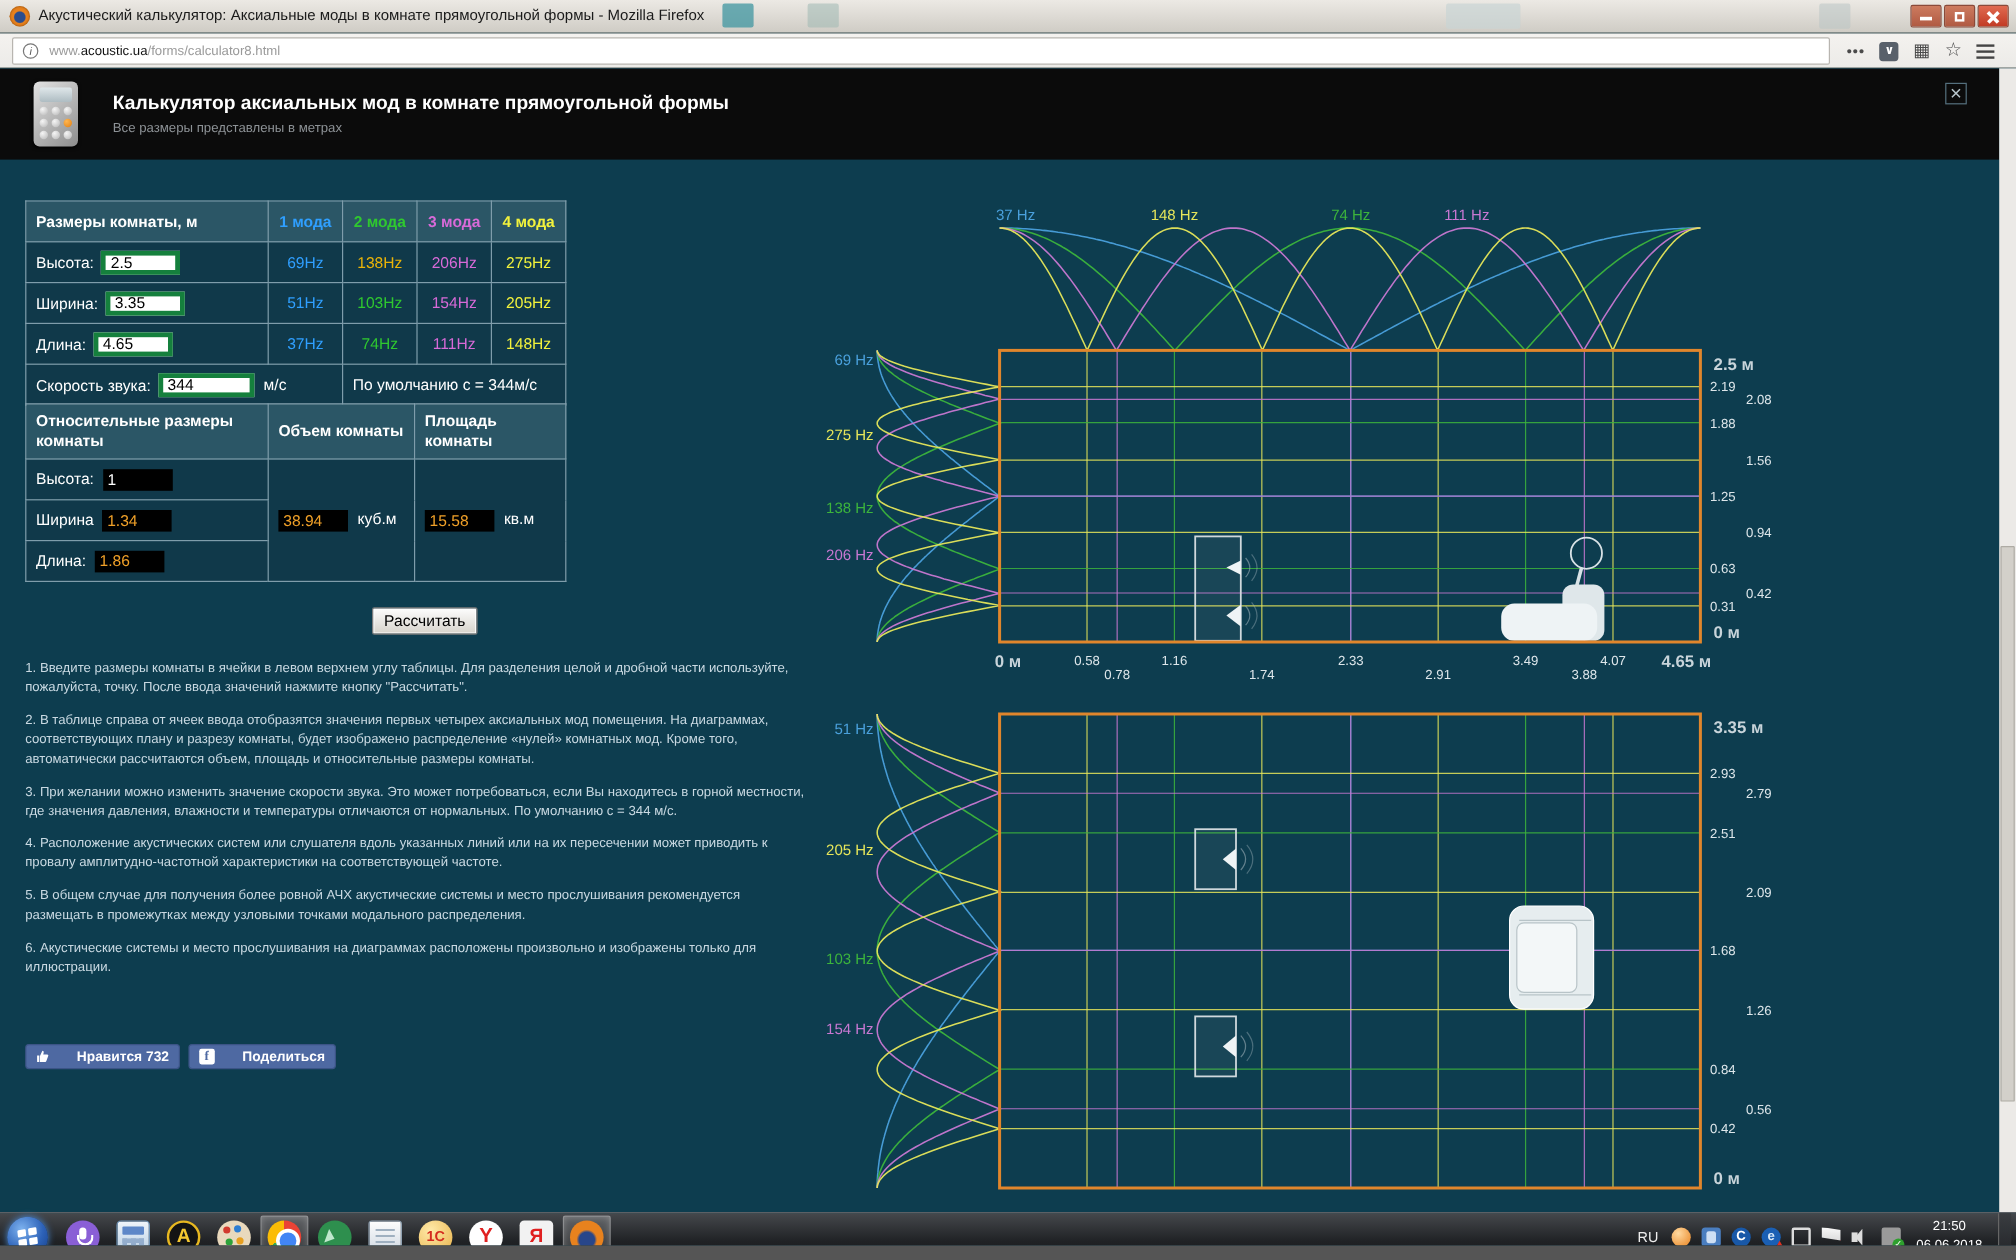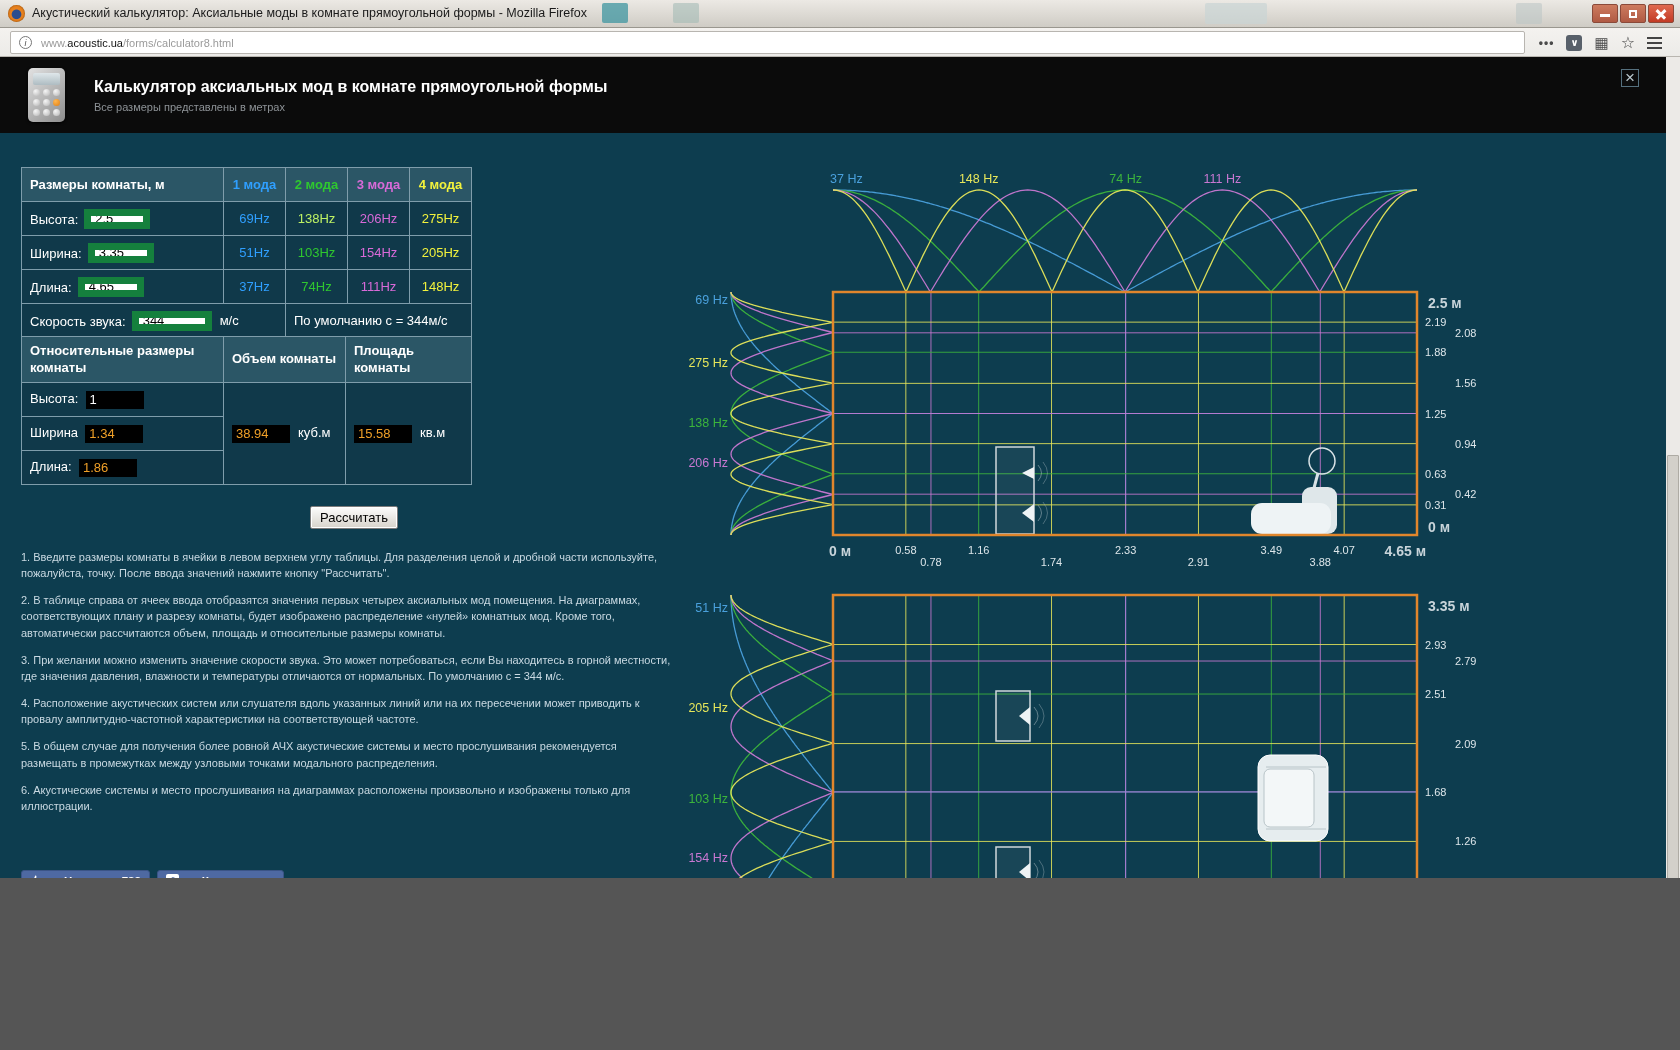--- a/index.html
+++ b/index.html
@@ -1,17 +1,17 @@
 <!DOCTYPE html>
 <html><head>
 <meta charset="utf-8">
 <style>
   html,body{margin:0;padding:0;background:#555;}
   *{box-sizing:border-box;font-family:"Liberation Sans","DejaVu Sans",sans-serif;}
-  .screen{position:relative;width:1680px;height:878px;overflow:hidden;background:#0d3d4f;}
+  .screen{position:relative;width:1680px;height:1038px;overflow:hidden;background:#0d3d4f;}
 
   
   .titlebar{position:absolute;left:0;top:0;width:1680px;height:28px;
     background:linear-gradient(#ece9e4,#cfccc5);border-bottom:1px solid #9a978f;}
   .fx-fav{position:absolute;left:8px;top:5px;width:17px;height:17px;border-radius:50%;
     background:radial-gradient(circle at 50% 55%, #2a4d8f 0 34%, #e8821e 42% 100%);
     box-shadow:inset 0 0 2px #7a3c00;}
   .win-title{position:absolute;left:32px;top:6px;font-size:12.5px;color:#1a1a1a;white-space:nowrap;}
   .ghost{position:absolute;top:3px;border-radius:2px;}
   .g1{left:602px;width:26px;height:20px;background:#3f96a0;opacity:.75;}
@@ -62,21 +62,21 @@
   
   table{border-collapse:collapse;}
   .t1,.t2{position:absolute;left:21px;}
   .t1{top:110px;} .t2{top:279px;}
   .t1 td,.t2 td{border:1px solid #7f9dab;font-size:13px;color:#fff;padding:0 8px;}
   .hdr{background:#2b5666;font-weight:bold;}
   .cell{background:#10394a;}
   .t1 .lblcol{width:202px;height:33px;}
   .t1 .mcol{width:62px;text-align:center;}
   .t2 .c1{width:202px;} .t2 .c2{width:122px;} .t2 .c3{width:126px;}
-  .dim-input{width:66px;height:20px;border:7px solid #15803d;background:#fff;color:#000;
+  .dim-input{width:66px;height:20px;border:4px solid #15803d;background:#fff;color:#000;
     font-size:13px;padding:1px 4px;margin-left:6px;}
   .spd-input{width:80px;}
   .blackbox{display:inline-block;width:58px;height:18px;background:#000;color:#f0a028;
     font-size:13px;padding:1px 4px;vertical-align:middle;}
   .rowh{height:34px;}
   .h2row{height:46px;line-height:1.25;}
   .unit{margin-left:8px;}
 
   .calc-btn{position:absolute;left:310px;top:449px;width:88px;height:23px;
     background:linear-gradient(#fdfdfd,#d7d3cb);border:1px solid #7b7b7b;border-radius:2px;
@@ -231,21 +231,21 @@
           <tr class="rowh">
         <td class="hdr lblcol">Размеры комнаты, м</td>
         <td class="hdr mcol" style="color: rgb(47, 159, 255);">1 мода</td>
         <td class="hdr mcol" style="color: rgb(47, 200, 47);">2 мода</td>
         <td class="hdr mcol" style="color: rgb(216, 106, 216);">3 мода</td>
         <td class="hdr mcol" style="color: rgb(242, 242, 60);">4 мода</td>
       </tr>
       <tr class="rowh">
         <td class="cell"><span>Высота:</span><input class="dim-input" value="2.5" style=""></td>
         <td class="cell mcol" style="color: rgb(47, 159, 255);">69Hz</td>
-        <td class="cell mcol" style="color: #bef264;">138Hz</td>
+        <td class="cell mcol" style="color: #eab308;">138Hz</td>
         <td class="cell mcol" style="color: rgb(216, 106, 216);">206Hz</td>
         <td class="cell mcol" style="color: rgb(242, 242, 60);">275Hz</td>
       </tr>
       <tr class="rowh">
         <td class="cell"><span>Ширина:</span><input class="dim-input" value="3.35" style=""></td>
         <td class="cell mcol" style="color: rgb(47, 159, 255);">51Hz</td>
         <td class="cell mcol" style="color: rgb(47, 200, 47);">103Hz</td>
         <td class="cell mcol" style="color: rgb(216, 106, 216);">154Hz</td>
         <td class="cell mcol" style="color: rgb(242, 242, 60);">205Hz</td>
       </tr>
@@ -297,21 +297,21 @@
 
     <div class="social">
       <div class="fb-btn">
         <svg class="thumb" viewBox="0 0 12 12">
             <path fill="#fff" d="M1 5h2v6H1zM3.6 11V5.4L5.8.6c.9 0 1.4.7 1.2 1.6L6.6 4h3.6c.8 0 1.2.7.9 1.4l-1.6 4.4c-.2.7-.7 1.2-1.5 1.2z"></path>
           </svg>
         <span>Нравится 732</span>
       </div>
       <div class="fb-btn">
         <span class="fsq">f</span>
-        <span>Калькулятор</span>
+        <span>Поделиться</span>
       </div>
     </div>
 
     <div id="diag"><svg width="800" height="875">
           <path d="M153.0 55.0L155.4 55.0L157.9 55.0L160.3 55.1L162.7 55.1L165.2 55.2L167.6 55.3L170.0 55.4L172.5 55.6L174.9 55.7L177.3 55.9L179.8 56.1L182.2 56.3L184.6 56.5L187.1 56.7L189.5 57.0L191.9 57.2L194.4 57.5L196.8 57.8L199.2 58.1L201.7 58.5L204.1 58.8L206.5 59.2L209.0 59.6L211.4 60.0L213.8 60.4L216.3 60.9L218.7 61.3L221.1 61.8L223.6 62.3L226.0 62.8L228.4 63.3L230.9 63.8L233.3 64.4L235.7 64.9L238.2 65.5L240.6 66.1L243.0 66.7L245.5 67.4L247.9 68.0L250.3 68.7L252.8 69.3L255.2 70.0L257.6 70.7L260.1 71.5L262.5 72.2L264.9 72.9L267.4 73.7L269.8 74.5L272.2 75.3L274.7 76.1L277.1 76.9L279.5 77.7L282.0 78.6L284.4 79.4L286.8 80.3L289.3 81.2L291.7 82.1L294.1 83.0L296.6 83.9L299.0 84.9L301.4 85.8L303.9 86.8L306.3 87.8L308.7 88.7L311.2 89.7L313.6 90.8L316.0 91.8L318.5 92.8L320.9 93.9L323.3 94.9L325.8 96.0L328.2 97.0L330.6 98.1L333.1 99.2L335.5 100.3L337.9 101.4L340.4 102.6L342.8 103.7L345.2 104.8L347.7 106.0L350.1 107.2L352.5 108.3L355.0 109.5L357.4 110.7L359.8 111.9L362.3 113.1L364.7 114.3L367.1 115.5L369.6 116.7L372.0 118.0L374.4 119.2L376.9 120.4L379.3 121.7L381.7 123.0L384.2 124.2L386.6 125.5L389.0 126.8L391.5 128.0L393.9 129.3L396.3 130.6L398.8 131.9L401.2 133.2L403.6 134.5L406.1 135.8L408.5 137.1L410.9 138.4L413.4 139.7L415.8 141.0L418.2 142.4L420.7 143.7L423.1 145.0L425.5 146.3L428.0 147.7L430.4 149.0L432.8 150.3L435.3 151.7L437.7 153.0L440.1 154.3L442.6 155.7L445.0 157.0L447.4 155.7L449.9 154.3L452.3 153.0L454.7 151.7L457.2 150.3L459.6 149.0L462.0 147.7L464.5 146.3L466.9 145.0L469.3 143.7L471.8 142.4L474.2 141.0L476.6 139.7L479.1 138.4L481.5 137.1L483.9 135.8L486.4 134.5L488.8 133.2L491.2 131.9L493.7 130.6L496.1 129.3L498.5 128.0L501.0 126.8L503.4 125.5L505.8 124.2L508.3 123.0L510.7 121.7L513.1 120.4L515.6 119.2L518.0 118.0L520.4 116.7L522.9 115.5L525.3 114.3L527.7 113.1L530.2 111.9L532.6 110.7L535.0 109.5L537.5 108.3L539.9 107.2L542.3 106.0L544.8 104.8L547.2 103.7L549.6 102.6L552.1 101.4L554.5 100.3L556.9 99.2L559.4 98.1L561.8 97.0L564.2 96.0L566.7 94.9L569.1 93.9L571.5 92.8L574.0 91.8L576.4 90.8L578.8 89.7L581.3 88.7L583.7 87.8L586.1 86.8L588.6 85.8L591.0 84.9L593.4 83.9L595.9 83.0L598.3 82.1L600.7 81.2L603.2 80.3L605.6 79.4L608.0 78.6L610.5 77.7L612.9 76.9L615.3 76.1L617.8 75.3L620.2 74.5L622.6 73.7L625.1 72.9L627.5 72.2L629.9 71.5L632.4 70.7L634.8 70.0L637.2 69.3L639.7 68.7L642.1 68.0L644.5 67.4L647.0 66.7L649.4 66.1L651.8 65.5L654.3 64.9L656.7 64.4L659.1 63.8L661.6 63.3L664.0 62.8L666.4 62.3L668.9 61.8L671.3 61.3L673.7 60.9L676.2 60.4L678.6 60.0L681.0 59.6L683.5 59.2L685.9 58.8L688.3 58.5L690.8 58.1L693.2 57.8L695.6 57.5L698.1 57.2L700.5 57.0L702.9 56.7L705.4 56.5L707.8 56.3L710.2 56.1L712.7 55.9L715.1 55.7L717.5 55.6L720.0 55.4L722.4 55.3L724.8 55.2L727.3 55.1L729.7 55.1L732.1 55.0L734.6 55.0L737.0 55.0" fill="none" stroke="#4aa0dc" stroke-width="1.3" opacity="0.95"></path>
           <path d="M153.0 55.0L155.4 55.0L157.9 55.1L160.3 55.3L162.7 55.6L165.2 55.9L167.6 56.3L170.0 56.7L172.5 57.2L174.9 57.8L177.3 58.5L179.8 59.2L182.2 60.0L184.6 60.9L187.1 61.8L189.5 62.8L191.9 63.8L194.4 64.9L196.8 66.1L199.2 67.4L201.7 68.7L204.1 70.0L206.5 71.5L209.0 72.9L211.4 74.5L213.8 76.1L216.3 77.7L218.7 79.4L221.1 81.2L223.6 83.0L226.0 84.9L228.4 86.8L230.9 88.7L233.3 90.8L235.7 92.8L238.2 94.9L240.6 97.0L243.0 99.2L245.5 101.4L247.9 103.7L250.3 106.0L252.8 108.3L255.2 110.7L257.6 113.1L260.1 115.5L262.5 118.0L264.9 120.4L267.4 123.0L269.8 125.5L272.2 128.0L274.7 130.6L277.1 133.2L279.5 135.8L282.0 138.4L284.4 141.0L286.8 143.7L289.3 146.3L291.7 149.0L294.1 151.7L296.6 154.3L299.0 157.0L301.4 154.3L303.9 151.7L306.3 149.0L308.7 146.3L311.2 143.7L313.6 141.0L316.0 138.4L318.5 135.8L320.9 133.2L323.3 130.6L325.8 128.0L328.2 125.5L330.6 123.0L333.1 120.4L335.5 118.0L337.9 115.5L340.4 113.1L342.8 110.7L345.2 108.3L347.7 106.0L350.1 103.7L352.5 101.4L355.0 99.2L357.4 97.0L359.8 94.9L362.3 92.8L364.7 90.8L367.1 88.7L369.6 86.8L372.0 84.9L374.4 83.0L376.9 81.2L379.3 79.4L381.7 77.7L384.2 76.1L386.6 74.5L389.0 72.9L391.5 71.5L393.9 70.0L396.3 68.7L398.8 67.4L401.2 66.1L403.6 64.9L406.1 63.8L408.5 62.8L410.9 61.8L413.4 60.9L415.8 60.0L418.2 59.2L420.7 58.5L423.1 57.8L425.5 57.2L428.0 56.7L430.4 56.3L432.8 55.9L435.3 55.6L437.7 55.3L440.1 55.1L442.6 55.0L445.0 55.0L447.4 55.0L449.9 55.1L452.3 55.3L454.7 55.6L457.2 55.9L459.6 56.3L462.0 56.7L464.5 57.2L466.9 57.8L469.3 58.5L471.8 59.2L474.2 60.0L476.6 60.9L479.1 61.8L481.5 62.8L483.9 63.8L486.4 64.9L488.8 66.1L491.2 67.4L493.7 68.7L496.1 70.0L498.5 71.5L501.0 72.9L503.4 74.5L505.8 76.1L508.3 77.7L510.7 79.4L513.1 81.2L515.6 83.0L518.0 84.9L520.4 86.8L522.9 88.7L525.3 90.8L527.7 92.8L530.2 94.9L532.6 97.0L535.0 99.2L537.5 101.4L539.9 103.7L542.3 106.0L544.8 108.3L547.2 110.7L549.6 113.1L552.1 115.5L554.5 118.0L556.9 120.4L559.4 123.0L561.8 125.5L564.2 128.0L566.7 130.6L569.1 133.2L571.5 135.8L574.0 138.4L576.4 141.0L578.8 143.7L581.3 146.3L583.7 149.0L586.1 151.7L588.6 154.3L591.0 157.0L593.4 154.3L595.9 151.7L598.3 149.0L600.7 146.3L603.2 143.7L605.6 141.0L608.0 138.4L610.5 135.8L612.9 133.2L615.3 130.6L617.8 128.0L620.2 125.5L622.6 123.0L625.1 120.4L627.5 118.0L629.9 115.5L632.4 113.1L634.8 110.7L637.2 108.3L639.7 106.0L642.1 103.7L644.5 101.4L647.0 99.2L649.4 97.0L651.8 94.9L654.3 92.8L656.7 90.8L659.1 88.7L661.6 86.8L664.0 84.9L666.4 83.0L668.9 81.2L671.3 79.4L673.7 77.7L676.2 76.1L678.6 74.5L681.0 72.9L683.5 71.5L685.9 70.0L688.3 68.7L690.8 67.4L693.2 66.1L695.6 64.9L698.1 63.8L700.5 62.8L702.9 61.8L705.4 60.9L707.8 60.0L710.2 59.2L712.7 58.5L715.1 57.8L717.5 57.2L720.0 56.7L722.4 56.3L724.8 55.9L727.3 55.6L729.7 55.3L732.1 55.1L734.6 55.0L737.0 55.0" fill="none" stroke="#3cb43c" stroke-width="1.3" opacity="0.95"></path>
           <path d="M153.0 55.0L155.4 55.1L157.9 55.3L160.3 55.7L162.7 56.3L165.2 57.0L167.6 57.8L170.0 58.8L172.5 60.0L174.9 61.3L177.3 62.8L179.8 64.4L182.2 66.1L184.6 68.0L187.1 70.0L189.5 72.2L191.9 74.5L194.4 76.9L196.8 79.4L199.2 82.1L201.7 84.9L204.1 87.8L206.5 90.8L209.0 93.9L211.4 97.0L213.8 100.3L216.3 103.7L218.7 107.2L221.1 110.7L223.6 114.3L226.0 118.0L228.4 121.7L230.9 125.5L233.3 129.3L235.7 133.2L238.2 137.1L240.6 141.0L243.0 145.0L245.5 149.0L247.9 153.0L250.3 157.0L252.8 153.0L255.2 149.0L257.6 145.0L260.1 141.0L262.5 137.1L264.9 133.2L267.4 129.3L269.8 125.5L272.2 121.7L274.7 118.0L277.1 114.3L279.5 110.7L282.0 107.2L284.4 103.7L286.8 100.3L289.3 97.0L291.7 93.9L294.1 90.8L296.6 87.8L299.0 84.9L301.4 82.1L303.9 79.4L306.3 76.9L308.7 74.5L311.2 72.2L313.6 70.0L316.0 68.0L318.5 66.1L320.9 64.4L323.3 62.8L325.8 61.3L328.2 60.0L330.6 58.8L333.1 57.8L335.5 57.0L337.9 56.3L340.4 55.7L342.8 55.3L345.2 55.1L347.7 55.0L350.1 55.1L352.5 55.3L355.0 55.7L357.4 56.3L359.8 57.0L362.3 57.8L364.7 58.8L367.1 60.0L369.6 61.3L372.0 62.8L374.4 64.4L376.9 66.1L379.3 68.0L381.7 70.0L384.2 72.2L386.6 74.5L389.0 76.9L391.5 79.4L393.9 82.1L396.3 84.9L398.8 87.8L401.2 90.8L403.6 93.9L406.1 97.0L408.5 100.3L410.9 103.7L413.4 107.2L415.8 110.7L418.2 114.3L420.7 118.0L423.1 121.7L425.5 125.5L428.0 129.3L430.4 133.2L432.8 137.1L435.3 141.0L437.7 145.0L440.1 149.0L442.6 153.0L445.0 157.0L447.4 153.0L449.9 149.0L452.3 145.0L454.7 141.0L457.2 137.1L459.6 133.2L462.0 129.3L464.5 125.5L466.9 121.7L469.3 118.0L471.8 114.3L474.2 110.7L476.6 107.2L479.1 103.7L481.5 100.3L483.9 97.0L486.4 93.9L488.8 90.8L491.2 87.8L493.7 84.9L496.1 82.1L498.5 79.4L501.0 76.9L503.4 74.5L505.8 72.2L508.3 70.0L510.7 68.0L513.1 66.1L515.6 64.4L518.0 62.8L520.4 61.3L522.9 60.0L525.3 58.8L527.7 57.8L530.2 57.0L532.6 56.3L535.0 55.7L537.5 55.3L539.9 55.1L542.3 55.0L544.8 55.1L547.2 55.3L549.6 55.7L552.1 56.3L554.5 57.0L556.9 57.8L559.4 58.8L561.8 60.0L564.2 61.3L566.7 62.8L569.1 64.4L571.5 66.1L574.0 68.0L576.4 70.0L578.8 72.2L581.3 74.5L583.7 76.9L586.1 79.4L588.6 82.1L591.0 84.9L593.4 87.8L595.9 90.8L598.3 93.9L600.7 97.0L603.2 100.3L605.6 103.7L608.0 107.2L610.5 110.7L612.9 114.3L615.3 118.0L617.8 121.7L620.2 125.5L622.6 129.3L625.1 133.2L627.5 137.1L629.9 141.0L632.4 145.0L634.8 149.0L637.2 153.0L639.7 157.0L642.1 153.0L644.5 149.0L647.0 145.0L649.4 141.0L651.8 137.1L654.3 133.2L656.7 129.3L659.1 125.5L661.6 121.7L664.0 118.0L666.4 114.3L668.9 110.7L671.3 107.2L673.7 103.7L676.2 100.3L678.6 97.0L681.0 93.9L683.5 90.8L685.9 87.8L688.3 84.9L690.8 82.1L693.2 79.4L695.6 76.9L698.1 74.5L700.5 72.2L702.9 70.0L705.4 68.0L707.8 66.1L710.2 64.4L712.7 62.8L715.1 61.3L717.5 60.0L720.0 58.8L722.4 57.8L724.8 57.0L727.3 56.3L729.7 55.7L732.1 55.3L734.6 55.1L737.0 55.0" fill="none" stroke="#c878d2" stroke-width="1.3" opacity="0.95"></path>
           <path d="M153.0 55.0L155.4 55.1L157.9 55.6L160.3 56.3L162.7 57.2L165.2 58.5L167.6 60.0L170.0 61.8L172.5 63.8L174.9 66.1L177.3 68.7L179.8 71.5L182.2 74.5L184.6 77.7L187.1 81.2L189.5 84.9L191.9 88.7L194.4 92.8L196.8 97.0L199.2 101.4L201.7 106.0L204.1 110.7L206.5 115.5L209.0 120.4L211.4 125.5L213.8 130.6L216.3 135.8L218.7 141.0L221.1 146.3L223.6 151.7L226.0 157.0L228.4 151.7L230.9 146.3L233.3 141.0L235.7 135.8L238.2 130.6L240.6 125.5L243.0 120.4L245.5 115.5L247.9 110.7L250.3 106.0L252.8 101.4L255.2 97.0L257.6 92.8L260.1 88.7L262.5 84.9L264.9 81.2L267.4 77.7L269.8 74.5L272.2 71.5L274.7 68.7L277.1 66.1L279.5 63.8L282.0 61.8L284.4 60.0L286.8 58.5L289.3 57.2L291.7 56.3L294.1 55.6L296.6 55.1L299.0 55.0L301.4 55.1L303.9 55.6L306.3 56.3L308.7 57.2L311.2 58.5L313.6 60.0L316.0 61.8L318.5 63.8L320.9 66.1L323.3 68.7L325.8 71.5L328.2 74.5L330.6 77.7L333.1 81.2L335.5 84.9L337.9 88.7L340.4 92.8L342.8 97.0L345.2 101.4L347.7 106.0L350.1 110.7L352.5 115.5L355.0 120.4L357.4 125.5L359.8 130.6L362.3 135.8L364.7 141.0L367.1 146.3L369.6 151.7L372.0 157.0L374.4 151.7L376.9 146.3L379.3 141.0L381.7 135.8L384.2 130.6L386.6 125.5L389.0 120.4L391.5 115.5L393.9 110.7L396.3 106.0L398.8 101.4L401.2 97.0L403.6 92.8L406.1 88.7L408.5 84.9L410.9 81.2L413.4 77.7L415.8 74.5L418.2 71.5L420.7 68.7L423.1 66.1L425.5 63.8L428.0 61.8L430.4 60.0L432.8 58.5L435.3 57.2L437.7 56.3L440.1 55.6L442.6 55.1L445.0 55.0L447.4 55.1L449.9 55.6L452.3 56.3L454.7 57.2L457.2 58.5L459.6 60.0L462.0 61.8L464.5 63.8L466.9 66.1L469.3 68.7L471.8 71.5L474.2 74.5L476.6 77.7L479.1 81.2L481.5 84.9L483.9 88.7L486.4 92.8L488.8 97.0L491.2 101.4L493.7 106.0L496.1 110.7L498.5 115.5L501.0 120.4L503.4 125.5L505.8 130.6L508.3 135.8L510.7 141.0L513.1 146.3L515.6 151.7L518.0 157.0L520.4 151.7L522.9 146.3L525.3 141.0L527.7 135.8L530.2 130.6L532.6 125.5L535.0 120.4L537.5 115.5L539.9 110.7L542.3 106.0L544.8 101.4L547.2 97.0L549.6 92.8L552.1 88.7L554.5 84.9L556.9 81.2L559.4 77.7L561.8 74.5L564.2 71.5L566.7 68.7L569.1 66.1L571.5 63.8L574.0 61.8L576.4 60.0L578.8 58.5L581.3 57.2L583.7 56.3L586.1 55.6L588.6 55.1L591.0 55.0L593.4 55.1L595.9 55.6L598.3 56.3L600.7 57.2L603.2 58.5L605.6 60.0L608.0 61.8L610.5 63.8L612.9 66.1L615.3 68.7L617.8 71.5L620.2 74.5L622.6 77.7L625.1 81.2L627.5 84.9L629.9 88.7L632.4 92.8L634.8 97.0L637.2 101.4L639.7 106.0L642.1 110.7L644.5 115.5L647.0 120.4L649.4 125.5L651.8 130.6L654.3 135.8L656.7 141.0L659.1 146.3L661.6 151.7L664.0 157.0L666.4 151.7L668.9 146.3L671.3 141.0L673.7 135.8L676.2 130.6L678.6 125.5L681.0 120.4L683.5 115.5L685.9 110.7L688.3 106.0L690.8 101.4L693.2 97.0L695.6 92.8L698.1 88.7L700.5 84.9L702.9 81.2L705.4 77.7L707.8 74.5L710.2 71.5L712.7 68.7L715.1 66.1L717.5 63.8L720.0 61.8L722.4 60.0L724.8 58.5L727.3 57.2L729.7 56.3L732.1 55.6L734.6 55.1L737.0 55.0" fill="none" stroke="#e6e65a" stroke-width="1.3" opacity="0.95"></path>
           <path d="M51.0 157.0L51.0 158.0L51.0 159.0L51.1 160.0L51.1 161.1L51.2 162.1L51.3 163.1L51.4 164.1L51.6 165.1L51.7 166.1L51.9 167.1L52.1 168.1L52.3 169.2L52.5 170.2L52.7 171.2L53.0 172.2L53.2 173.2L53.5 174.2L53.8 175.2L54.1 176.2L54.5 177.3L54.8 178.3L55.2 179.3L55.6 180.3L56.0 181.3L56.4 182.3L56.9 183.3L57.3 184.3L57.8 185.3L58.3 186.4L58.8 187.4L59.3 188.4L59.8 189.4L60.4 190.4L60.9 191.4L61.5 192.4L62.1 193.4L62.7 194.5L63.4 195.5L64.0 196.5L64.7 197.5L65.3 198.5L66.0 199.5L66.7 200.5L67.5 201.6L68.2 202.6L68.9 203.6L69.7 204.6L70.5 205.6L71.3 206.6L72.1 207.6L72.9 208.6L73.7 209.7L74.6 210.7L75.4 211.7L76.3 212.7L77.2 213.7L78.1 214.7L79.0 215.7L79.9 216.7L80.9 217.8L81.8 218.8L82.8 219.8L83.8 220.8L84.7 221.8L85.7 222.8L86.8 223.8L87.8 224.8L88.8 225.8L89.9 226.9L90.9 227.9L92.0 228.9L93.0 229.9L94.1 230.9L95.2 231.9L96.3 232.9L97.4 233.9L98.6 235.0L99.7 236.0L100.8 237.0L102.0 238.0L103.2 239.0L104.3 240.0L105.5 241.0L106.7 242.1L107.9 243.1L109.1 244.1L110.3 245.1L111.5 246.1L112.7 247.1L114.0 248.1L115.2 249.1L116.4 250.2L117.7 251.2L119.0 252.2L120.2 253.2L121.5 254.2L122.8 255.2L124.0 256.2L125.3 257.2L126.6 258.3L127.9 259.3L129.2 260.3L130.5 261.3L131.8 262.3L133.1 263.3L134.4 264.3L135.7 265.3L137.0 266.4L138.4 267.4L139.7 268.4L141.0 269.4L142.3 270.4L143.7 271.4L145.0 272.4L146.3 273.4L147.7 274.4L149.0 275.5L150.3 276.5L151.7 277.5L153.0 278.5L151.7 279.5L150.3 280.5L149.0 281.5L147.7 282.6L146.3 283.6L145.0 284.6L143.7 285.6L142.3 286.6L141.0 287.6L139.7 288.6L138.4 289.6L137.0 290.6L135.7 291.7L134.4 292.7L133.1 293.7L131.8 294.7L130.5 295.7L129.2 296.7L127.9 297.7L126.6 298.8L125.3 299.8L124.0 300.8L122.8 301.8L121.5 302.8L120.2 303.8L119.0 304.8L117.7 305.8L116.4 306.9L115.2 307.9L114.0 308.9L112.7 309.9L111.5 310.9L110.3 311.9L109.1 312.9L107.9 313.9L106.7 315.0L105.5 316.0L104.3 317.0L103.2 318.0L102.0 319.0L100.8 320.0L99.7 321.0L98.6 322.0L97.4 323.1L96.3 324.1L95.2 325.1L94.1 326.1L93.0 327.1L92.0 328.1L90.9 329.1L89.9 330.1L88.8 331.1L87.8 332.2L86.8 333.2L85.7 334.2L84.7 335.2L83.8 336.2L82.8 337.2L81.8 338.2L80.9 339.3L79.9 340.3L79.0 341.3L78.1 342.3L77.2 343.3L76.3 344.3L75.4 345.3L74.6 346.3L73.7 347.4L72.9 348.4L72.1 349.4L71.3 350.4L70.5 351.4L69.7 352.4L68.9 353.4L68.2 354.4L67.5 355.4L66.7 356.5L66.0 357.5L65.3 358.5L64.7 359.5L64.0 360.5L63.4 361.5L62.7 362.5L62.1 363.5L61.5 364.6L60.9 365.6L60.4 366.6L59.8 367.6L59.3 368.6L58.8 369.6L58.3 370.6L57.8 371.6L57.3 372.7L56.9 373.7L56.4 374.7L56.0 375.7L55.6 376.7L55.2 377.7L54.8 378.7L54.5 379.8L54.1 380.8L53.8 381.8L53.5 382.8L53.2 383.8L53.0 384.8L52.7 385.8L52.5 386.8L52.3 387.9L52.1 388.9L51.9 389.9L51.7 390.9L51.6 391.9L51.4 392.9L51.3 393.9L51.2 394.9L51.1 395.9L51.1 397.0L51.0 398.0L51.0 399.0L51.0 400.0" fill="none" stroke="#4aa0dc" stroke-width="1.3" opacity="0.95"></path>
           <path d="M51.0 157.0L51.0 158.0L51.1 159.0L51.3 160.0L51.6 161.1L51.9 162.1L52.3 163.1L52.7 164.1L53.2 165.1L53.8 166.1L54.5 167.1L55.2 168.1L56.0 169.2L56.9 170.2L57.8 171.2L58.8 172.2L59.8 173.2L60.9 174.2L62.1 175.2L63.4 176.2L64.7 177.3L66.0 178.3L67.5 179.3L68.9 180.3L70.5 181.3L72.1 182.3L73.7 183.3L75.4 184.3L77.2 185.3L79.0 186.4L80.9 187.4L82.8 188.4L84.7 189.4L86.8 190.4L88.8 191.4L90.9 192.4L93.0 193.4L95.2 194.5L97.4 195.5L99.7 196.5L102.0 197.5L104.3 198.5L106.7 199.5L109.1 200.5L111.5 201.6L114.0 202.6L116.4 203.6L119.0 204.6L121.5 205.6L124.0 206.6L126.6 207.6L129.2 208.6L131.8 209.7L134.4 210.7L137.0 211.7L139.7 212.7L142.3 213.7L145.0 214.7L147.7 215.7L150.3 216.7L153.0 217.8L150.3 218.8L147.7 219.8L145.0 220.8L142.3 221.8L139.7 222.8L137.0 223.8L134.4 224.8L131.8 225.8L129.2 226.9L126.6 227.9L124.0 228.9L121.5 229.9L119.0 230.9L116.4 231.9L114.0 232.9L111.5 233.9L109.1 235.0L106.7 236.0L104.3 237.0L102.0 238.0L99.7 239.0L97.4 240.0L95.2 241.0L93.0 242.1L90.9 243.1L88.8 244.1L86.8 245.1L84.7 246.1L82.8 247.1L80.9 248.1L79.0 249.1L77.2 250.2L75.4 251.2L73.7 252.2L72.1 253.2L70.5 254.2L68.9 255.2L67.5 256.2L66.0 257.2L64.7 258.3L63.4 259.3L62.1 260.3L60.9 261.3L59.8 262.3L58.8 263.3L57.8 264.3L56.9 265.3L56.0 266.4L55.2 267.4L54.5 268.4L53.8 269.4L53.2 270.4L52.7 271.4L52.3 272.4L51.9 273.4L51.6 274.4L51.3 275.5L51.1 276.5L51.0 277.5L51.0 278.5L51.0 279.5L51.1 280.5L51.3 281.5L51.6 282.6L51.9 283.6L52.3 284.6L52.7 285.6L53.2 286.6L53.8 287.6L54.5 288.6L55.2 289.6L56.0 290.6L56.9 291.7L57.8 292.7L58.8 293.7L59.8 294.7L60.9 295.7L62.1 296.7L63.4 297.7L64.7 298.8L66.0 299.8L67.5 300.8L68.9 301.8L70.5 302.8L72.1 303.8L73.7 304.8L75.4 305.8L77.2 306.9L79.0 307.9L80.9 308.9L82.8 309.9L84.7 310.9L86.8 311.9L88.8 312.9L90.9 313.9L93.0 315.0L95.2 316.0L97.4 317.0L99.7 318.0L102.0 319.0L104.3 320.0L106.7 321.0L109.1 322.0L111.5 323.1L114.0 324.1L116.4 325.1L119.0 326.1L121.5 327.1L124.0 328.1L126.6 329.1L129.2 330.1L131.8 331.1L134.4 332.2L137.0 333.2L139.7 334.2L142.3 335.2L145.0 336.2L147.7 337.2L150.3 338.2L153.0 339.3L150.3 340.3L147.7 341.3L145.0 342.3L142.3 343.3L139.7 344.3L137.0 345.3L134.4 346.3L131.8 347.4L129.2 348.4L126.6 349.4L124.0 350.4L121.5 351.4L119.0 352.4L116.4 353.4L114.0 354.4L111.5 355.4L109.1 356.5L106.7 357.5L104.3 358.5L102.0 359.5L99.7 360.5L97.4 361.5L95.2 362.5L93.0 363.5L90.9 364.6L88.8 365.6L86.8 366.6L84.7 367.6L82.8 368.6L80.9 369.6L79.0 370.6L77.2 371.6L75.4 372.7L73.7 373.7L72.1 374.7L70.5 375.7L68.9 376.7L67.5 377.7L66.0 378.7L64.7 379.8L63.4 380.8L62.1 381.8L60.9 382.8L59.8 383.8L58.8 384.8L57.8 385.8L56.9 386.8L56.0 387.9L55.2 388.9L54.5 389.9L53.8 390.9L53.2 391.9L52.7 392.9L52.3 393.9L51.9 394.9L51.6 395.9L51.3 397.0L51.1 398.0L51.0 399.0L51.0 400.0" fill="none" stroke="#3cb43c" stroke-width="1.3" opacity="0.95"></path>

